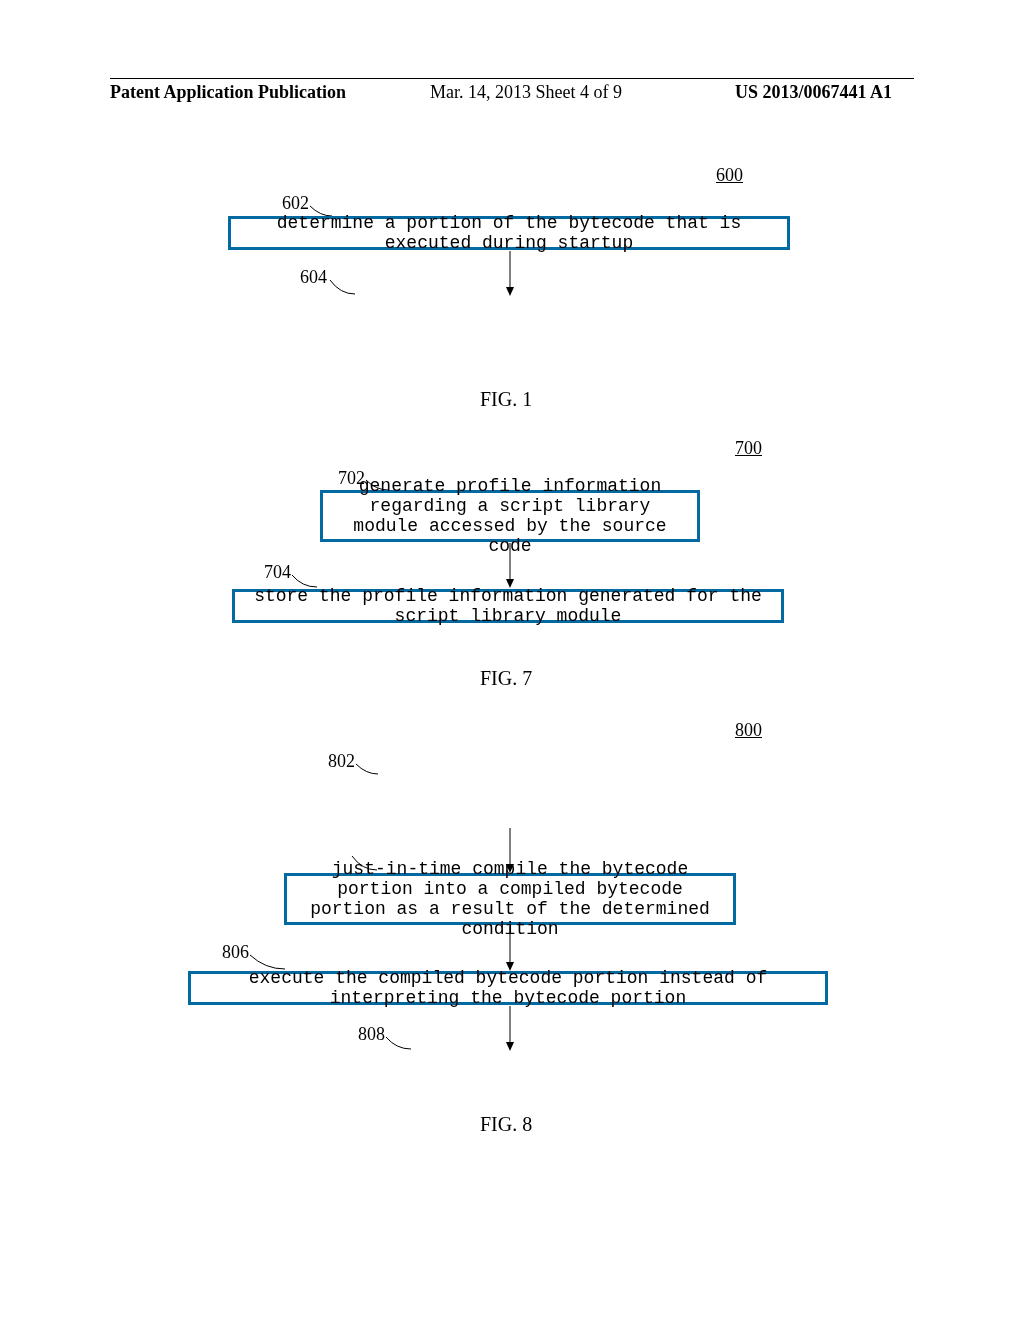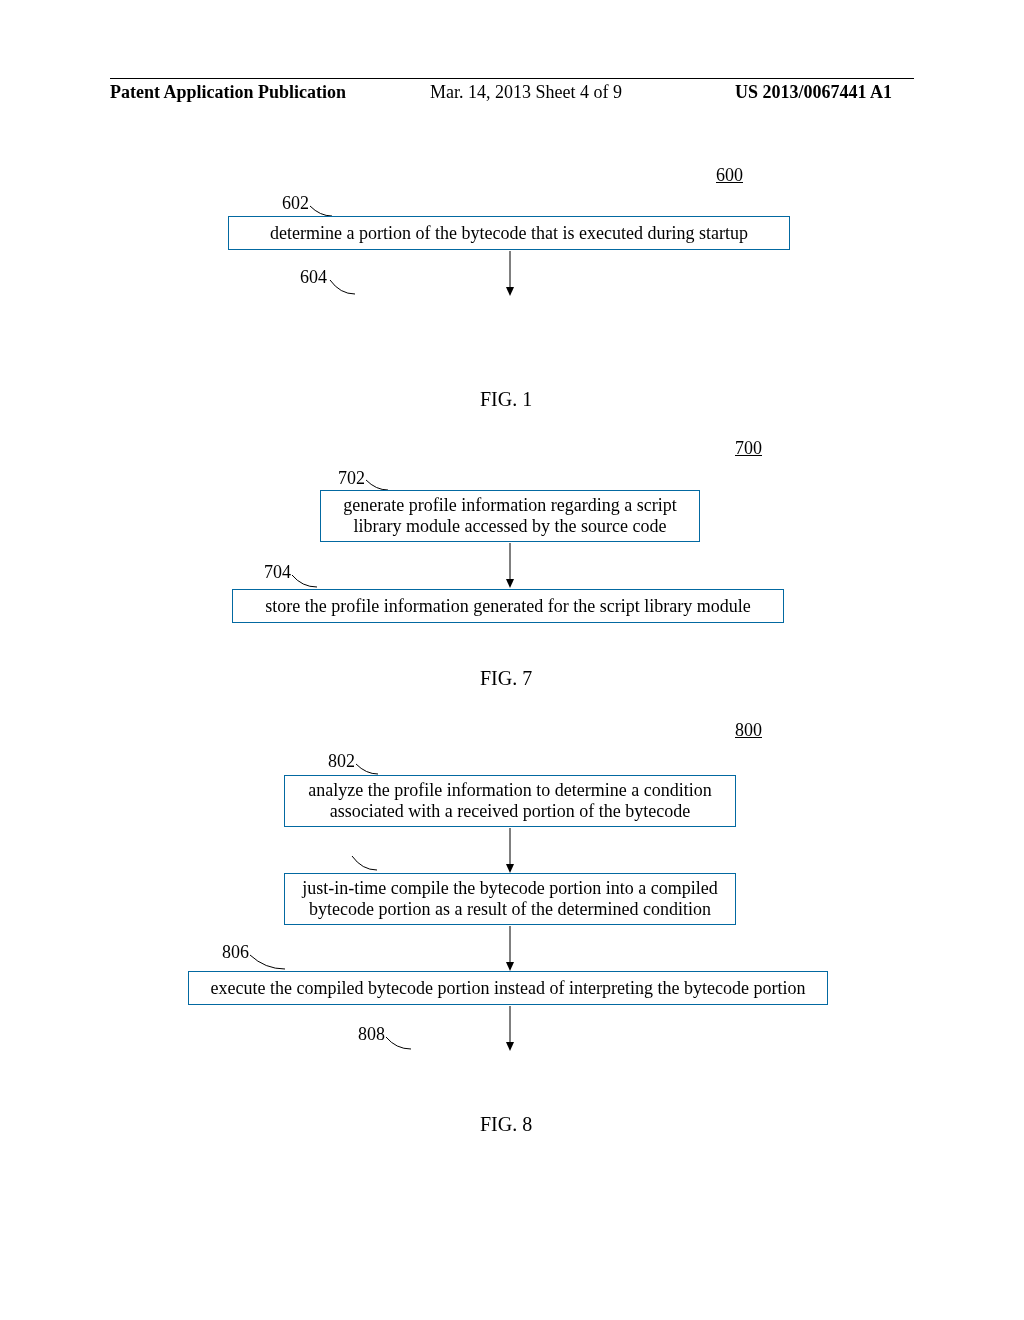--- a/index.html
+++ b/index.html
@@ -24,29 +24,30 @@
     height: 1px;
     background: #000;
   }
   .header-text {
     position: absolute;
     top: 82px;
     font-size: 18px;
   }
   .box {
     position: absolute;
-    border: 1px solid #0369a1;
+    border: 3px solid #0369a1;
     background: #fff;
     font-size: 18px;
     display: flex;
     align-items: center;
     justify-content: center;
     text-align: center;
     padding: 6px 10px;
     box-sizing: border-box;
+    font-family: Liberation Mono, monospace;
   }
   .dotted-box {
     border-style: dashed;
   }
   .ref-label {
     position: absolute;
     font-size: 18px;
   }
   .ref-underline {
     text-decoration: underline;
@@ -115,21 +116,20 @@
 
   <div class="fig-caption" style="left:480px; top:667px;">FIG. 7</div>
 
   <div class="ref-label ref-underline" style="left:735px; top:720px;">800</div>
 
   <div class="ref-label" style="left:328px; top:751px;">802</div>
   <svg class="arrow" style="left:356px; top:756px;" width="30" height="20">
     <path d="M 0 8 Q 10 18 22 18" stroke="#000" fill="none" stroke-width="1"></path>
   </svg>
 
-  <div class="box" style="left:284px; top:775px; width:452px; height:52px;">analyze the profile information to determine a condition associated with a received portion of the bytecode</div>
 
   <svg class="arrow" style="left:505px; top:828px;" width="10" height="45">
     <line x1="5" y1="0" x2="5" y2="38" stroke="#000" stroke-width="1"></line>
     <polygon points="5,45 1,36 9,36" fill="#000"></polygon>
   </svg>
 
   <div class="ref-label" style="left:324px; top:890px;text-decoration:underline;">804</div>
   <svg class="arrow" style="left:352px; top:848px;" width="30" height="25">
     <path d="M 0 8 Q 10 22 25 22" stroke="#000" fill="none" stroke-width="1"></path>
   </svg>

